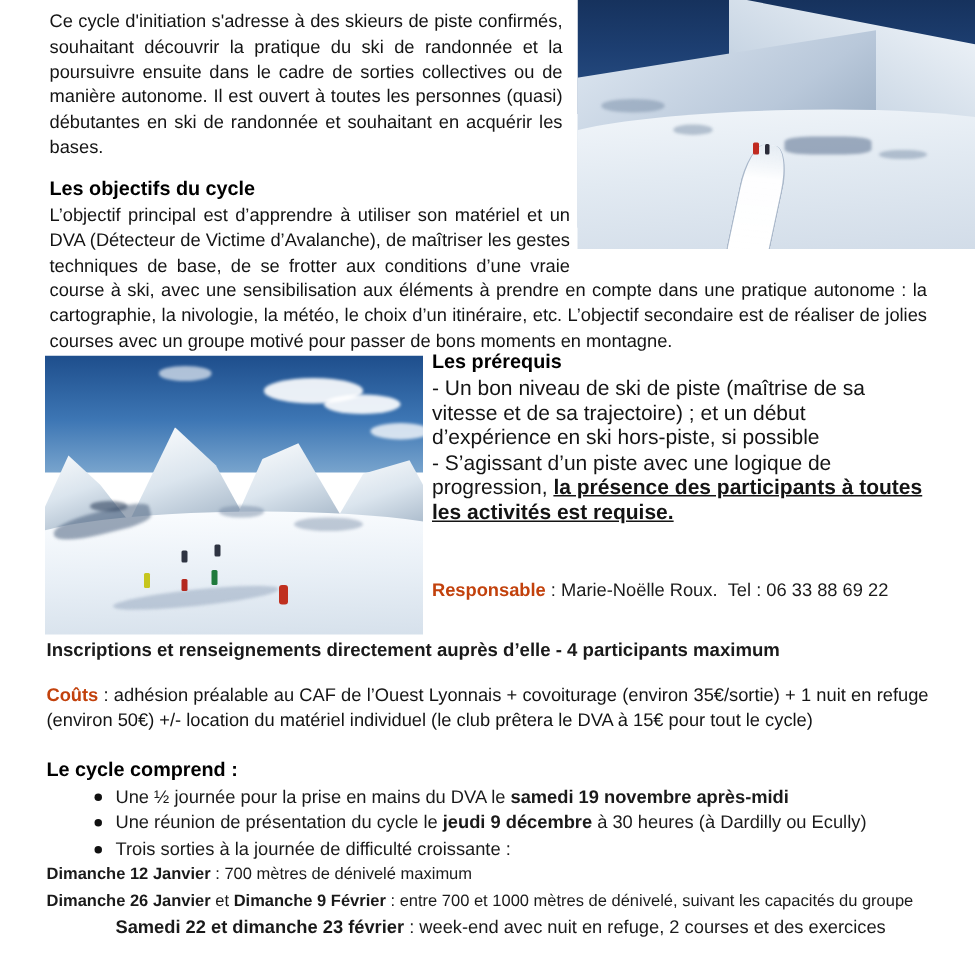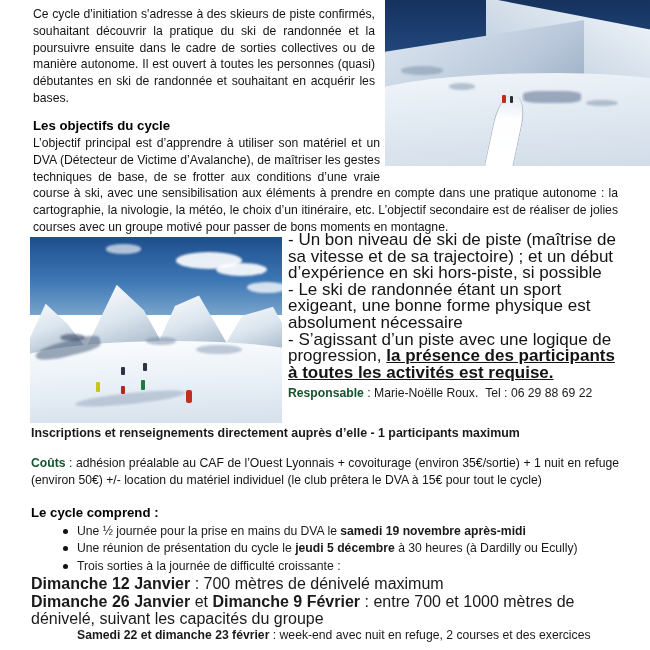--- a/index.html
+++ b/index.html
@@ -31,21 +31,21 @@
   }
   .justify { text-align: justify; }
 
   .heading {
     color: #000000;
     font-weight: bold;
     font-size: 13.2px;
     line-height: 17px;
   }
   .inline-heading {
-    color: #14532d;
+    color: #c2410c;
     font-weight: bold;
   }
   .bold { font-weight: bold; }
   .ul { text-decoration: underline; }
   .link {
     color: #2323c8;
     text-decoration: underline;
   }
 
   
@@ -93,21 +93,21 @@
   }
 
   
   #prereq {
     position: absolute;
     left: 288px;
     top: 232px;
     width: 330px;
   }
   #prereq .heading { margin-bottom: 1px; }
-  #prereq .line { font-size: 17px; line-height: 16.6px; }
+  #prereq .line { font-size: 14px; line-height: 16.6px; }
 
   
   #responsable {
     position: absolute;
     left: 288px;
     top: 385px;
     width: 340px;
     font-size: 12.2px;
     line-height: 17px;
   }
@@ -154,21 +154,21 @@
   ul.bullets > li > .dot {
     position: absolute;
     left: 32px;
     top: 6px;
     width: 5px;
     height: 5px;
     background: #111;
     border-radius: 50%;
   }
   .flat-line {
-    font-size: 16px;
+    font-size: 11px;
     line-height: 17.4px;
     padding-left: 0;
   }
 
   
   .sky-top {
     position: absolute; left: 0; top: 0; width: 100%; height: 46%;
     background: linear-gradient(180deg, #16325d 0%, #1d3f72 45%, #2b5288 100%);
   }
   .ridge-a {
@@ -281,41 +281,41 @@
     <div class="shadow-patch" style="left:18%;top:84%;width:44%;height:6%;background:rgba(146,164,188,0.5);transform:rotate(-6deg);"></div>
     <div class="skier" style="left:26%;top:78%;background:#c6c61e;height:10px;"></div>
     <div class="skier" style="left:36%;top:80%;background:#b4281e;"></div>
     <div class="skier" style="left:44%;top:77%;background:#1f7a3c;height:10px;"></div>
     <div class="skier" style="left:36%;top:70%;background:#2e3442;"></div>
     <div class="skier" style="left:45%;top:68%;background:#2e3442;"></div>
     <div class="skier" style="left:62%;top:82%;background:#c0301f;width:6px;height:13px;border-radius:2px;"></div>
   </div>
 
   <div id="prereq">
+    <div class="heading">Les prérequis</div>
     <div class="line body-text">- Un bon niveau de ski de piste (maîtrise de sa vitesse et de sa trajectoire) ; et un début d’expérience en ski hors-piste, si possible</div>
-    <div class="line body-text"> - Le ski de randonnée étant un sport exigeant, une bonne forme physique est absolument nécessaire</div>
     <div class="line body-text"><span>- S’agissant d’un piste avec une logique de progression, </span><span class="bold ul">la présence des participants à toutes les activités est requise.</span></div>
   </div>
 
   <div id="responsable">
-    <span class="inline-heading">Responsable</span><span> : </span><span>Marie-Noëlle Roux.</span><span>&nbsp;&nbsp;</span><span>Tel : </span><span>06 29 88 69 22</span>
-  </div>
-
-  <div id="inscriptions">Inscriptions et renseignements directement auprès d’elle - 1 participants maximum</div>
+    <span class="inline-heading">Responsable</span><span> : </span><span>Marie-Noëlle Roux.</span><span>&nbsp;&nbsp;</span><span>Tel : </span><span>06 33 88 69 22</span>
+  </div>
+
+  <div id="inscriptions">Inscriptions et renseignements directement auprès d’elle - 4 participants maximum</div>
 
   <div id="couts" class="body-text justify"><span class="inline-heading">Coûts</span><span> : adhésion préalable au CAF de l’Ouest Lyonnais + covoiturage (environ 35€/sortie) + 1 nuit en refuge (environ 50€) +/- location du matériel individuel (le club prêtera le DVA à 15€ pour tout le cycle)</span></div>
 
   <div id="cycle">
     <div class="heading">Le cycle comprend :</div>
     <ul class="bullets">
       <li>
         <span class="dot"></span><span>Une ½ journée pour la prise en mains du DVA le </span><span class="bold">samedi 19 novembre après-midi</span>
       </li>
       <li>
-        <span class="dot"></span><span>Une réunion de présentation du cycle le </span><span class="bold">jeudi 5 décembre</span><span> à 30 heures (à Dardilly ou Ecully)</span>
+        <span class="dot"></span><span>Une réunion de présentation du cycle le </span><span class="bold">jeudi 9 décembre</span><span> à 30 heures (à Dardilly ou Ecully)</span>
       </li>
       <li>
         <span class="dot"></span><span>Trois sorties à la journée de difficulté croissante :</span>
       </li>
     </ul>
     <div class="flat-line"><span class="bold">Dimanche 12 Janvier</span><span> : 700 mètres de dénivelé maximum</span></div>
     <div class="flat-line"><span class="bold">Dimanche 26 Janvier</span><span> et </span><span class="bold">Dimanche 9 Février</span><span> : entre 700 et 1000 mètres de dénivelé, suivant les capacités du groupe</span></div>
     <ul class="bullets">
       <li>
         <span class="bold">Samedi 22 et dimanche 23 février</span><span> : week-end avec nuit en refuge, 2 courses et des exercices</span>

